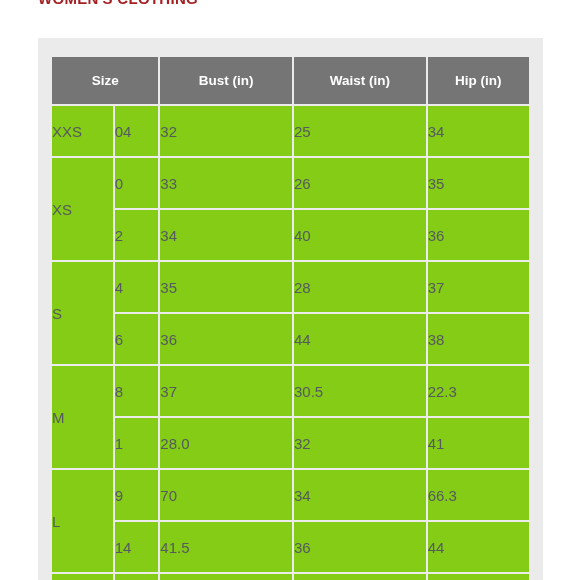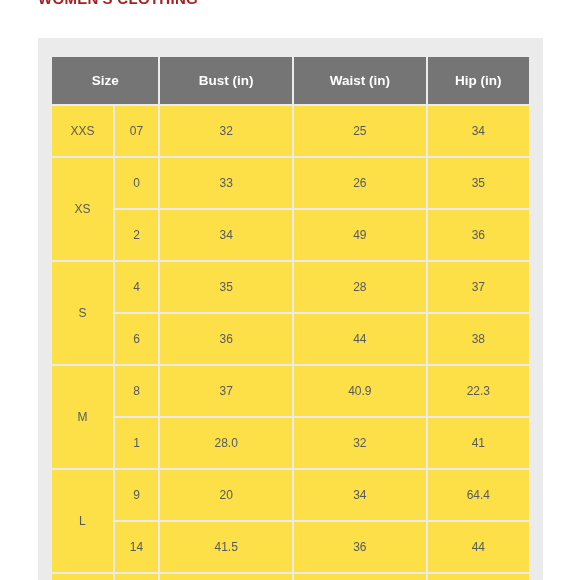--- a/index.html
+++ b/index.html
@@ -58,26 +58,25 @@
     font-size: 13.5px;
     font-weight: bold;
     height: 47px;
     text-align: center;
     vertical-align: middle;
     padding: 0;
     border: 0;
   }
 
   .size-table td {
-    background: #fde047;
+    background: #84cc16;
     color: #555a5e;
-    font-size: 12px;
+    font-size: 15px;
     font-weight: normal;
     height: 50px;
-    text-align: center;
     vertical-align: middle;
     padding: 0;
     border: 0;
   }
 
   td.letter-cell {
     width: 60px;
   }
 
   td.num-cell {
@@ -110,70 +109,70 @@
         <tr>
             <th colspan="2">Size</th>
             <th>Bust (in)</th>
             <th>Waist (in)</th>
             <th>Hip (in)</th>
           </tr>
       </thead>
       <tbody>
           <tr>
             <td class="letter-cell">XXS</td>
-            <td class="num-cell">07</td>
+            <td class="num-cell">04</td>
             <td>32</td>
             <td>25</td>
             <td>34</td>
           </tr>
           <tr>
             <td class="letter-cell" rowspan="2">XS</td>
             <td class="num-cell">0</td>
             <td>33</td>
             <td>26</td>
             <td>35</td>
           </tr>
           <tr>
             <td class="num-cell">2</td>
             <td>34</td>
-            <td>49</td>
+            <td>40</td>
             <td>36</td>
           </tr>
           <tr>
             <td class="letter-cell" rowspan="2">S</td>
             <td class="num-cell">4</td>
             <td>35</td>
             <td>28</td>
             <td>37</td>
           </tr>
           <tr>
             <td class="num-cell">6</td>
             <td>36</td>
             <td>44</td>
             <td>38</td>
           </tr>
           <tr>
             <td class="letter-cell" rowspan="2">M</td>
             <td class="num-cell">8</td>
             <td>37</td>
-            <td>40.9</td>
+            <td>30.5</td>
             <td>22.3</td>
           </tr>
           <tr>
             <td class="num-cell">1</td>
             <td>28.0</td>
             <td>32</td>
             <td>41</td>
           </tr>
           <tr>
             <td class="letter-cell" rowspan="2">L</td>
             <td class="num-cell">9</td>
-            <td>20</td>
+            <td>70</td>
             <td>34</td>
-            <td>64.4</td>
+            <td>66.3</td>
           </tr>
           <tr>
             <td class="num-cell">14</td>
             <td>41.5</td>
             <td>36</td>
             <td>44</td>
           </tr>
           <tr>
             <td class="letter-cell"></td>
             <td class="num-cell"></td>

